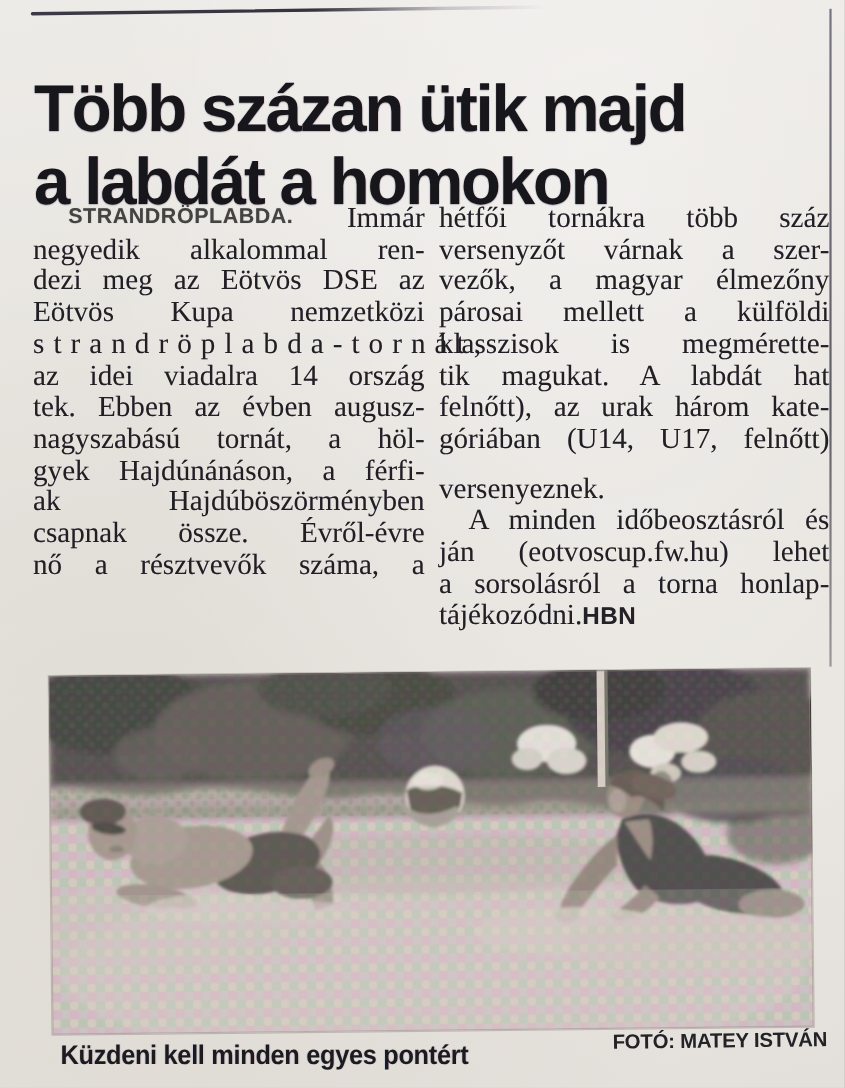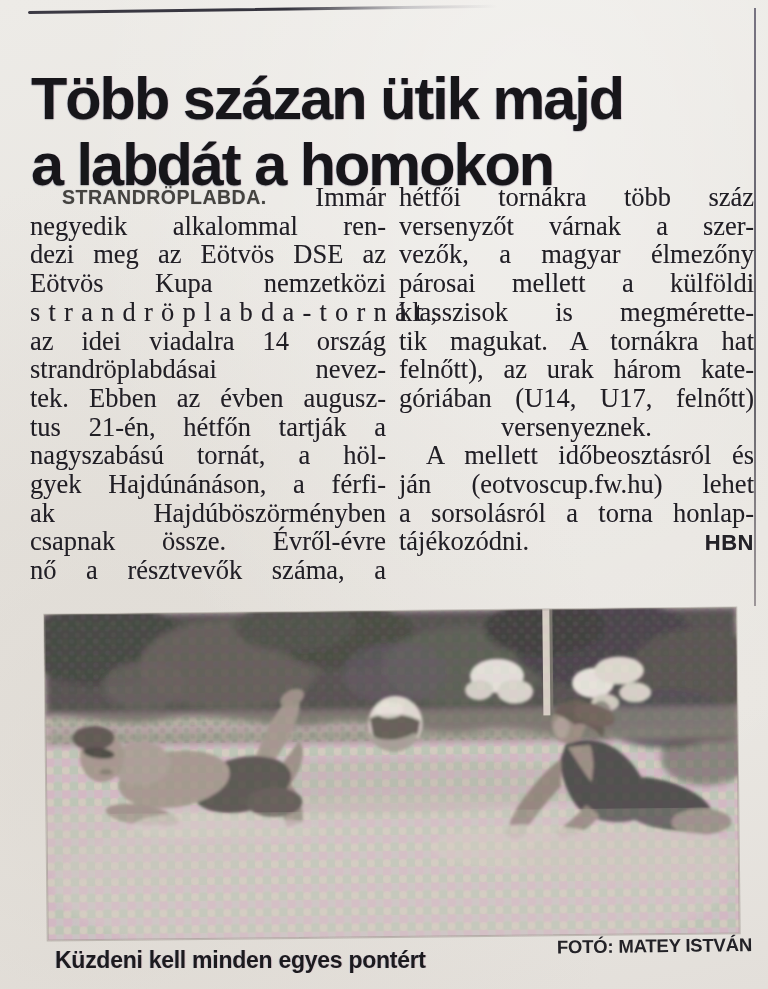--- a/index.html
+++ b/index.html
@@ -36,30 +36,30 @@
   }
   
   .columns{
     position:absolute;left:30px;top:183px;width:724px;
     display:flex;gap:13px;
     font-size:26.5px;line-height:28.7px;
     text-shadow:0 0 .6px rgba(70,40,90,.3);
   }
   .col{width:356px;}
   .jline{text-align:justify;text-align-last:justify;white-space:nowrap;}
-  .plain{text-align:center;}
+  .plain{text-align:left;margin-top:17px;}
   .tracked{letter-spacing:.31em;white-space:nowrap;}
   .indent{padding-left:27px;}
   .kicker-line{display:flex;justify-content:space-between;align-items:flex-end;margin-left:32px;}
   .kicker{
     font-family:"Liberation Sans", sans-serif;font-weight:700;
     font-size:19.5px;letter-spacing:.5px;color:#45433f;
     text-shadow:0 0 1px rgba(60,80,120,.35);
   }
-  .byline-row{display:flex;justify-content:space-between;align-items:baseline;}
+  .byline-row{display:flex;align-items:baseline;}
   .byline{
     font-family:"Liberation Sans", sans-serif;font-weight:800;
     font-size:22px;letter-spacing:.5px;color:#232227;
   }
   
   .photo{
     position:absolute;left:46px;top:611px;width:692px;height:326px;
     transform:rotate(-0.6deg);transform-origin:center;
     box-shadow:0 0 0 1px rgba(120,112,104,.35);
     overflow:hidden;background:#cbc3bc;
@@ -97,41 +97,39 @@
     <div class="col">
       <div class="kicker-line">
         <span class="kicker">STRANDRÖPLABDA.</span>
         <span>Immár</span>
       </div>
       <div class="jline">negyedik alkalommal ren-</div>
       <div class="jline">dezi meg az Eötvös DSE az</div>
       <div class="jline">Eötvös Kupa nemzetközi</div>
       <div class="tracked">strandröplabda-tornát,</div>
       <div class="jline">az idei viadalra 14 ország</div>
-      <div class="jline">strandröplabdásai nevez-</div>
       <div class="jline">tek. Ebben az évben augusz-</div>
-      <div class="jline">tus 21-én, hétfőn tartják a</div>
       <div class="jline">nagyszabású tornát, a höl-</div>
       <div class="jline">gyek Hajdúnánáson, a férfi-</div>
       <div class="jline">ak Hajdúböszörményben</div>
       <div class="jline">csapnak össze. Évről-évre</div>
       <div class="jline">nő a résztvevők száma, a</div>
     </div>
 
     <div class="col">
       <div class="jline">hétfői tornákra több száz</div>
       <div class="jline">versenyzőt várnak a szer-</div>
       <div class="jline">vezők, a magyar élmezőny</div>
       <div class="jline">párosai mellett a külföldi</div>
       <div class="jline">klasszisok is megmérette-</div>
-      <div class="jline">tik magukat. A tornákra hat</div>
+      <div class="jline">tik magukat. A labdát hat</div>
       <div class="jline">felnőtt), az urak három kate-</div>
       <div class="jline">góriában (U14, U17, felnőtt)</div>
       <div class="plain">versenyeznek.</div>
-      <div class="jline indent">A mellett időbeosztásról és</div>
+      <div class="jline indent">A minden időbeosztásról és</div>
       <div class="jline">ján (eotvoscup.fw.hu) lehet</div>
       <div class="jline">a sorsolásról a torna honlap-</div>
       <div class="byline-row">
         <span>tájékozódni.</span>
         <span class="byline">HBN</span>
       </div>
     </div>
   </div>
 
   <figure class="photo" style="margin:0">

